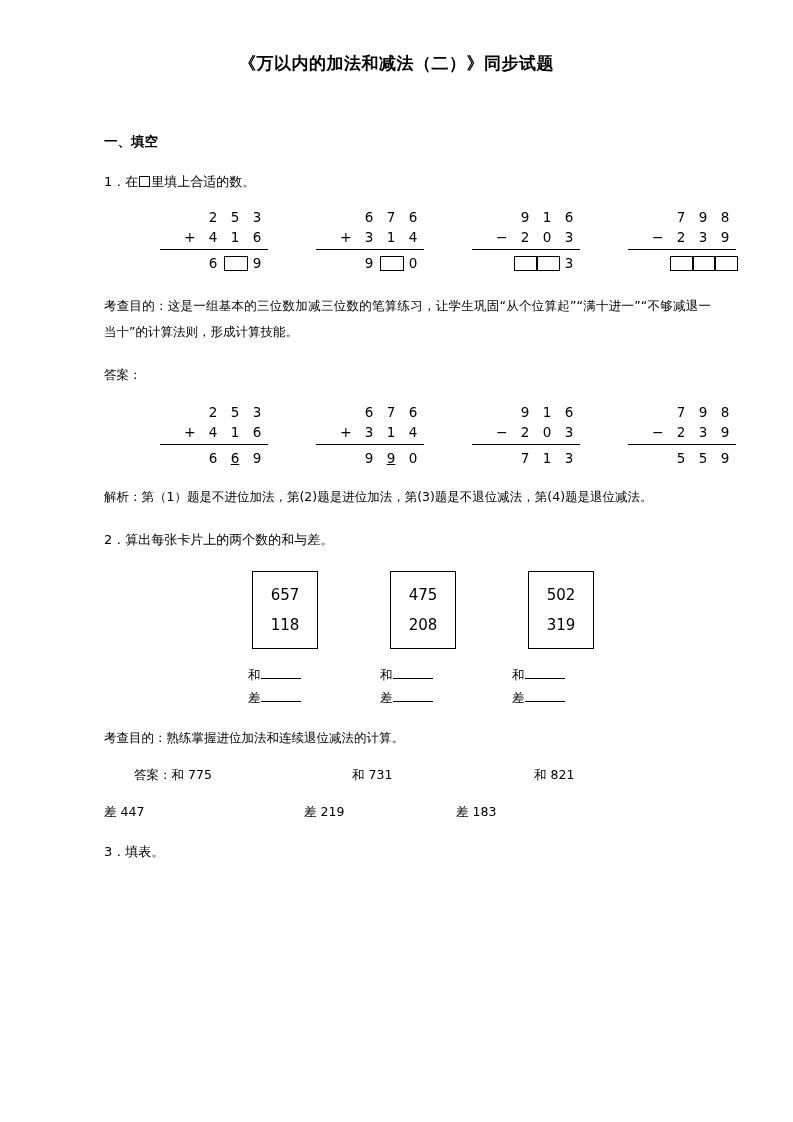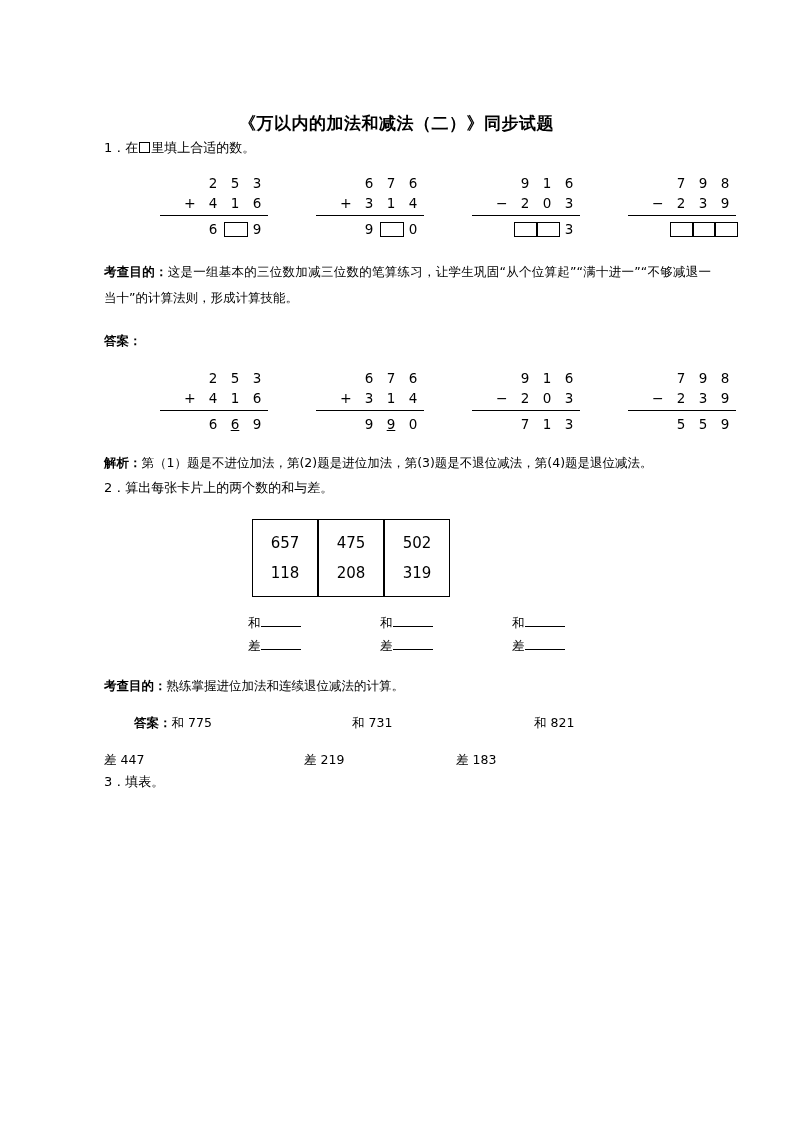--- a/index.html
+++ b/index.html
@@ -19,49 +19,49 @@
     position: relative;
     width: 793px;
     height: 1122px;
     box-sizing: border-box;
     padding: 0 52px;
   }
   .doc-title {
     text-align: center;
     font-size: 17px;
     font-weight: bold;
-    margin-top: 112px;
+    margin-top: 52px;
     letter-spacing: 0.5px;
     font-family: "DejaVu Sans", sans-serif;
   }
   .section-heading {
     font-size: 13.5px;
     font-weight: bold;
     margin-top: 58px;
     margin-left: 52px;
     font-family: "DejaVu Sans", sans-serif;
   }
   .q-line {
     font-size: 13px;
-    margin-top: 4px;
+    margin-top: 22px;
     margin-left: 52px;
     font-family: "DejaVu Sans", sans-serif;
   }
   .q-line .boxglyph {
     display: inline-block;
     width: 9px;
     height: 9px;
     border: 1px solid #000;
     margin: 0 1px;
     vertical-align: middle;
     position: relative;
     top: -1px;
   }
   .label-bold {
-    font-weight: bold;
+    font-weight: normal;
     font-family: "DejaVu Sans", sans-serif;
   }
   .para {
     font-size: 12.5px;
     line-height: 2.1;
     margin-top: 20px;
     margin-left: 52px;
     margin-right: 30px;
     font-family: "DejaVu Sans", sans-serif;
     text-align: justify;
@@ -122,20 +122,21 @@
   }
   .answer-digit-u {
     text-decoration: underline;
   }
 
   
   .cards-row {
     display: flex;
     margin-left: 200px;
     margin-top: 22px;
+    gap: 72px;
   }
   .card {
     width: 52px;
     border: 1.5px solid #000;
     padding: 8px 6px;
     text-align: center;
     font-family: "DejaVu Sans", sans-serif;
     font-size: 15px;
     line-height: 2.0;
   }
@@ -185,20 +186,21 @@
     width: 200px;
   }
 </style>
 </head>
 <body>
 
 <div class="page">
 
   <div class="doc-title">《万以内的加法和减法（二）》同步试题</div>
 
+  <div class="section-heading">一、填空</div>
 
   <div class="q-line">
     <span>1．</span><span>在<span class="boxglyph"></span>里填上合适的数。</span>
   </div>
 
   <div class="calc-row">
 
     <div class="calc">
       <div class="line">
         <span class="op"></span>

